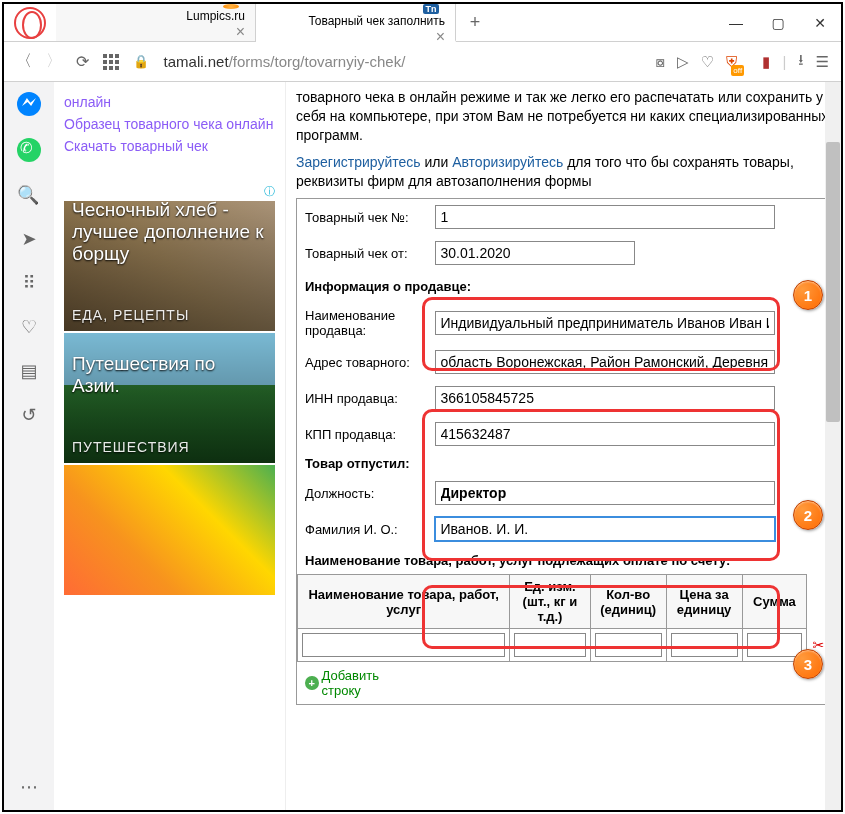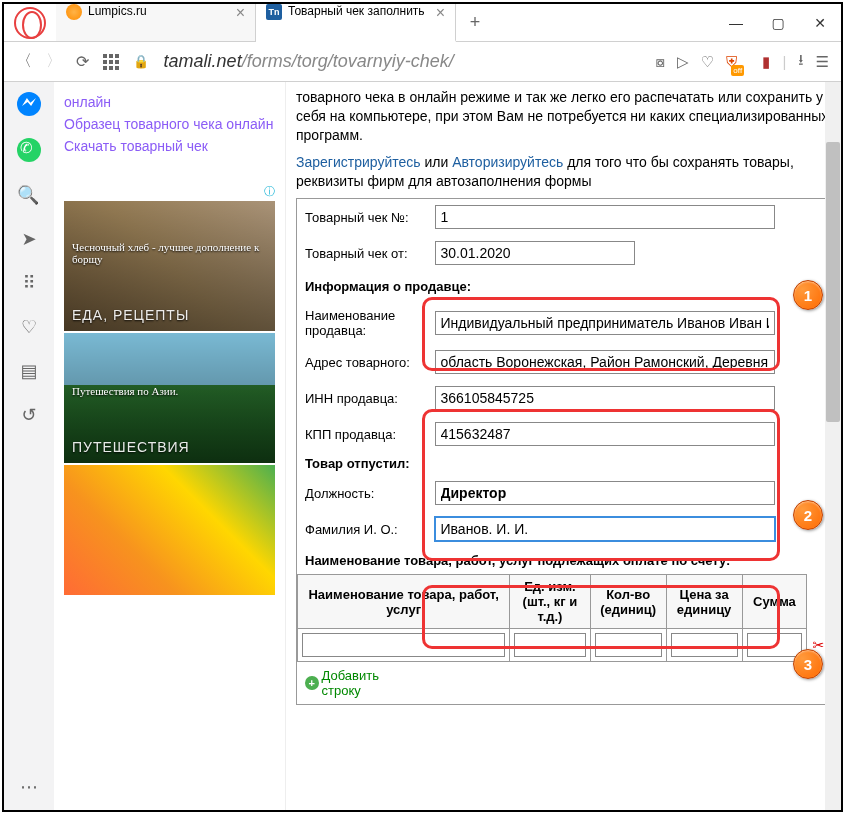--- a/index.html
+++ b/index.html
@@ -4,58 +4,58 @@
 <style>
 * { box-sizing: border-box; margin: 0; padding: 0; }
 body { font-family: Arial, sans-serif; font-size: 13px; background: #fff; width: 845px; height: 814px; overflow: hidden; position: relative; }
 .outer-frame { border: 2px solid #000; width: 841px; height: 810px; margin: 2px; position: relative; background: #fff; }
 
 
 .titlebar { height: 38px; display: flex; align-items: center; border-bottom: 1px solid #d0d0d0; background: #fff; }
 .opera-logo { width: 32px; height: 32px; margin: 0 10px; border: 2px solid #e84040; border-radius: 50%; position: relative; }
 .opera-logo::after { content: ""; position: absolute; width: 16px; height: 24px; border: 2px solid #e84040; border-radius: 50%; left: 6px; top: 2px; }
 .tabs { display: flex; flex: 1; height: 100%; align-items: stretch; }
-.tab { display: flex; align-items: flex-start; padding: 0 10px; border-right: 1px solid #d0d0d0; min-width: 200px; position: relative; font-size: 12px; }
+.tab { display: flex; align-items: flex-end; padding: 0 10px; border-right: 1px solid #d0d0d0; min-width: 200px; position: relative; font-size: 12px; flex-direction: column; }
 .tab.inactive { background: #f7f7f7; }
 .tab.active { background: #fff; border-bottom: 2px solid #fff; margin-bottom: -1px; }
 .tab .favicon { width: 16px; height: 16px; margin-right: 6px; border-radius: 50%; }
 .tab .favicon.orange { background: radial-gradient(circle, #ffb347, #ff8c00); }
 .tab .favicon.blue { background: #1e5fa0; color:#fff; font-size:9px; font-weight:bold; display:flex; align-items:center; justify-content:center; border-radius:2px; }
 .tab .tab-close { margin-left: auto; color: #888; font-size: 16px; cursor: pointer; }
 .newtab { width: 38px; display:flex; align-items:center; justify-content:center; color:#666; font-size:18px; }
 .win-controls { display: flex; margin-left: auto; }
 .win-btn { width: 42px; height: 32px; display: flex; align-items: center; justify-content: center; font-size: 14px; color: #333; }
 
 
 .addrbar { height: 40px; display: flex; align-items: center; border-bottom: 1px solid #d0d0d0; padding: 0 12px; gap: 14px; }
 .nav-btn { color: #666; font-size: 16px; }
 .nav-btn.disabled { color: #ccc; }
 .speed-dial { display:grid; grid-template-columns: repeat(3,4px); grid-template-rows: repeat(3,4px); gap:2px; }
 .speed-dial span { background:#666; }
 .lock { color: #2d9c3c; font-size: 13px; }
-.url { flex:1; color:#333; font-size:18px;font-style:italic; }
+.url { flex:1; color:#333; font-size:15px; }
 .url .path { color:#888; }
 .addr-icons { display:flex; gap:12px; align-items:center; color:#666; font-size:15px; }
 .addr-icons .off-badge { background:#f90; color:#fff; font-size:8px; padding:1px 2px; border-radius:2px; position:relative; top:6px; left:-6px; }
 
 
 .main { display: flex; height: calc(100% - 78px); }
 .left-rail { width: 50px; background: #f3f3f4; display: flex; flex-direction: column; align-items: center; padding-top: 10px; gap: 22px; color:#666; font-size:18px; }
 .left-rail .msgr { width:24px; height:24px; background:#0084ff; border-radius:50%; position:relative; }
 .left-rail .msgr::after { content:""; position:absolute; top:6px; left:5px; width:14px; height:8px; background:#fff; clip-path: polygon(0 100%, 35% 0, 60% 60%, 100% 0, 65% 100%, 40% 50%); }
 .left-rail .wa { width:24px; height:24px; background:#25d366; border-radius:50%; position:relative; }
 .left-rail .wa::after { content:"✆"; color:#fff; position:absolute; top:1px; left:3px; font-size:15px; }
 .left-rail .dots { margin-top:auto; margin-bottom:12px; }
 
 .sidebar { width: 232px; background: #fff; padding: 6px 10px; border-right:1px solid #eee; overflow:hidden; }
 .sidebar a { color: #8b5cf6; text-decoration: none; display: block; margin: 6px 0; font-size: 14px; }
 .ad-marker { text-align:right; color:#1ab4d6; font-size:11px; margin-top:30px; }
 .ad-marker::after { content:" ⓘ"; }
 .ad-card { height:130px; background-size:cover; background-position:center; position:relative; color:#fff; margin-top:2px; display:flex; flex-direction:column; justify-content:flex-end; padding:8px; }
-.ad-card .ad-title { font-size:11px; text-shadow:0 1px 2px #000; margin-bottom:6px;font-family:Liberation Serif, serif; }
+.ad-card .ad-title { font-size:19px; text-shadow:0 1px 2px #000; margin-bottom:6px; }
 .ad-card .ad-cat { font-size:14px; letter-spacing:1px; opacity:0.9; text-shadow:0 1px 2px #000;margin-top:36px; }
 .ad1 { background: linear-gradient(rgba(0,0,0,0.2),rgba(0,0,0,0.5)), linear-gradient(45deg,#8b6f47,#b89968,#d4b896); }
 .ad2 { background: linear-gradient(rgba(0,0,0,0.1),rgba(0,0,0,0.5)), linear-gradient(180deg,#87ceeb 40%,#2e7d32 40%,#1b5e20); }
 .ad3 { background: linear-gradient(45deg,#ff6b35,#f7931e,#ffd700,#4caf50); }
 
 .content { flex:1; padding: 4px 10px 4px 10px; overflow-y:auto; position:relative; font-size:14px; color:#000; }
 .content p { margin: 2px 0 8px 0; line-height:1.35; }
 .content a.link { color:#1e5fa0; text-decoration:none; }
 
 .form-table { width:100%; border:1px solid #999; border-collapse:collapse; margin-top:8px;padding-left:36px; }

